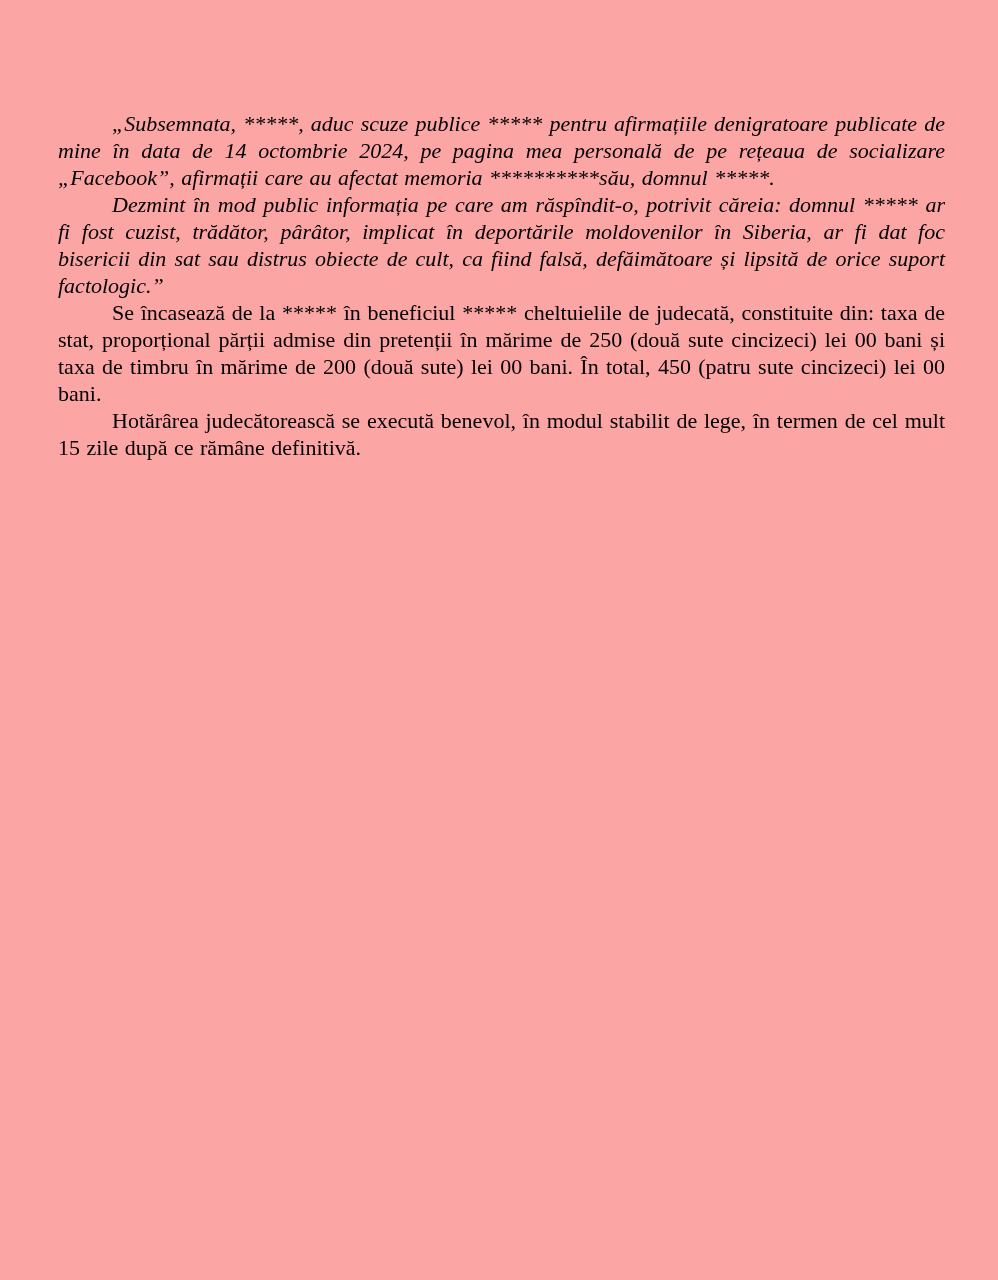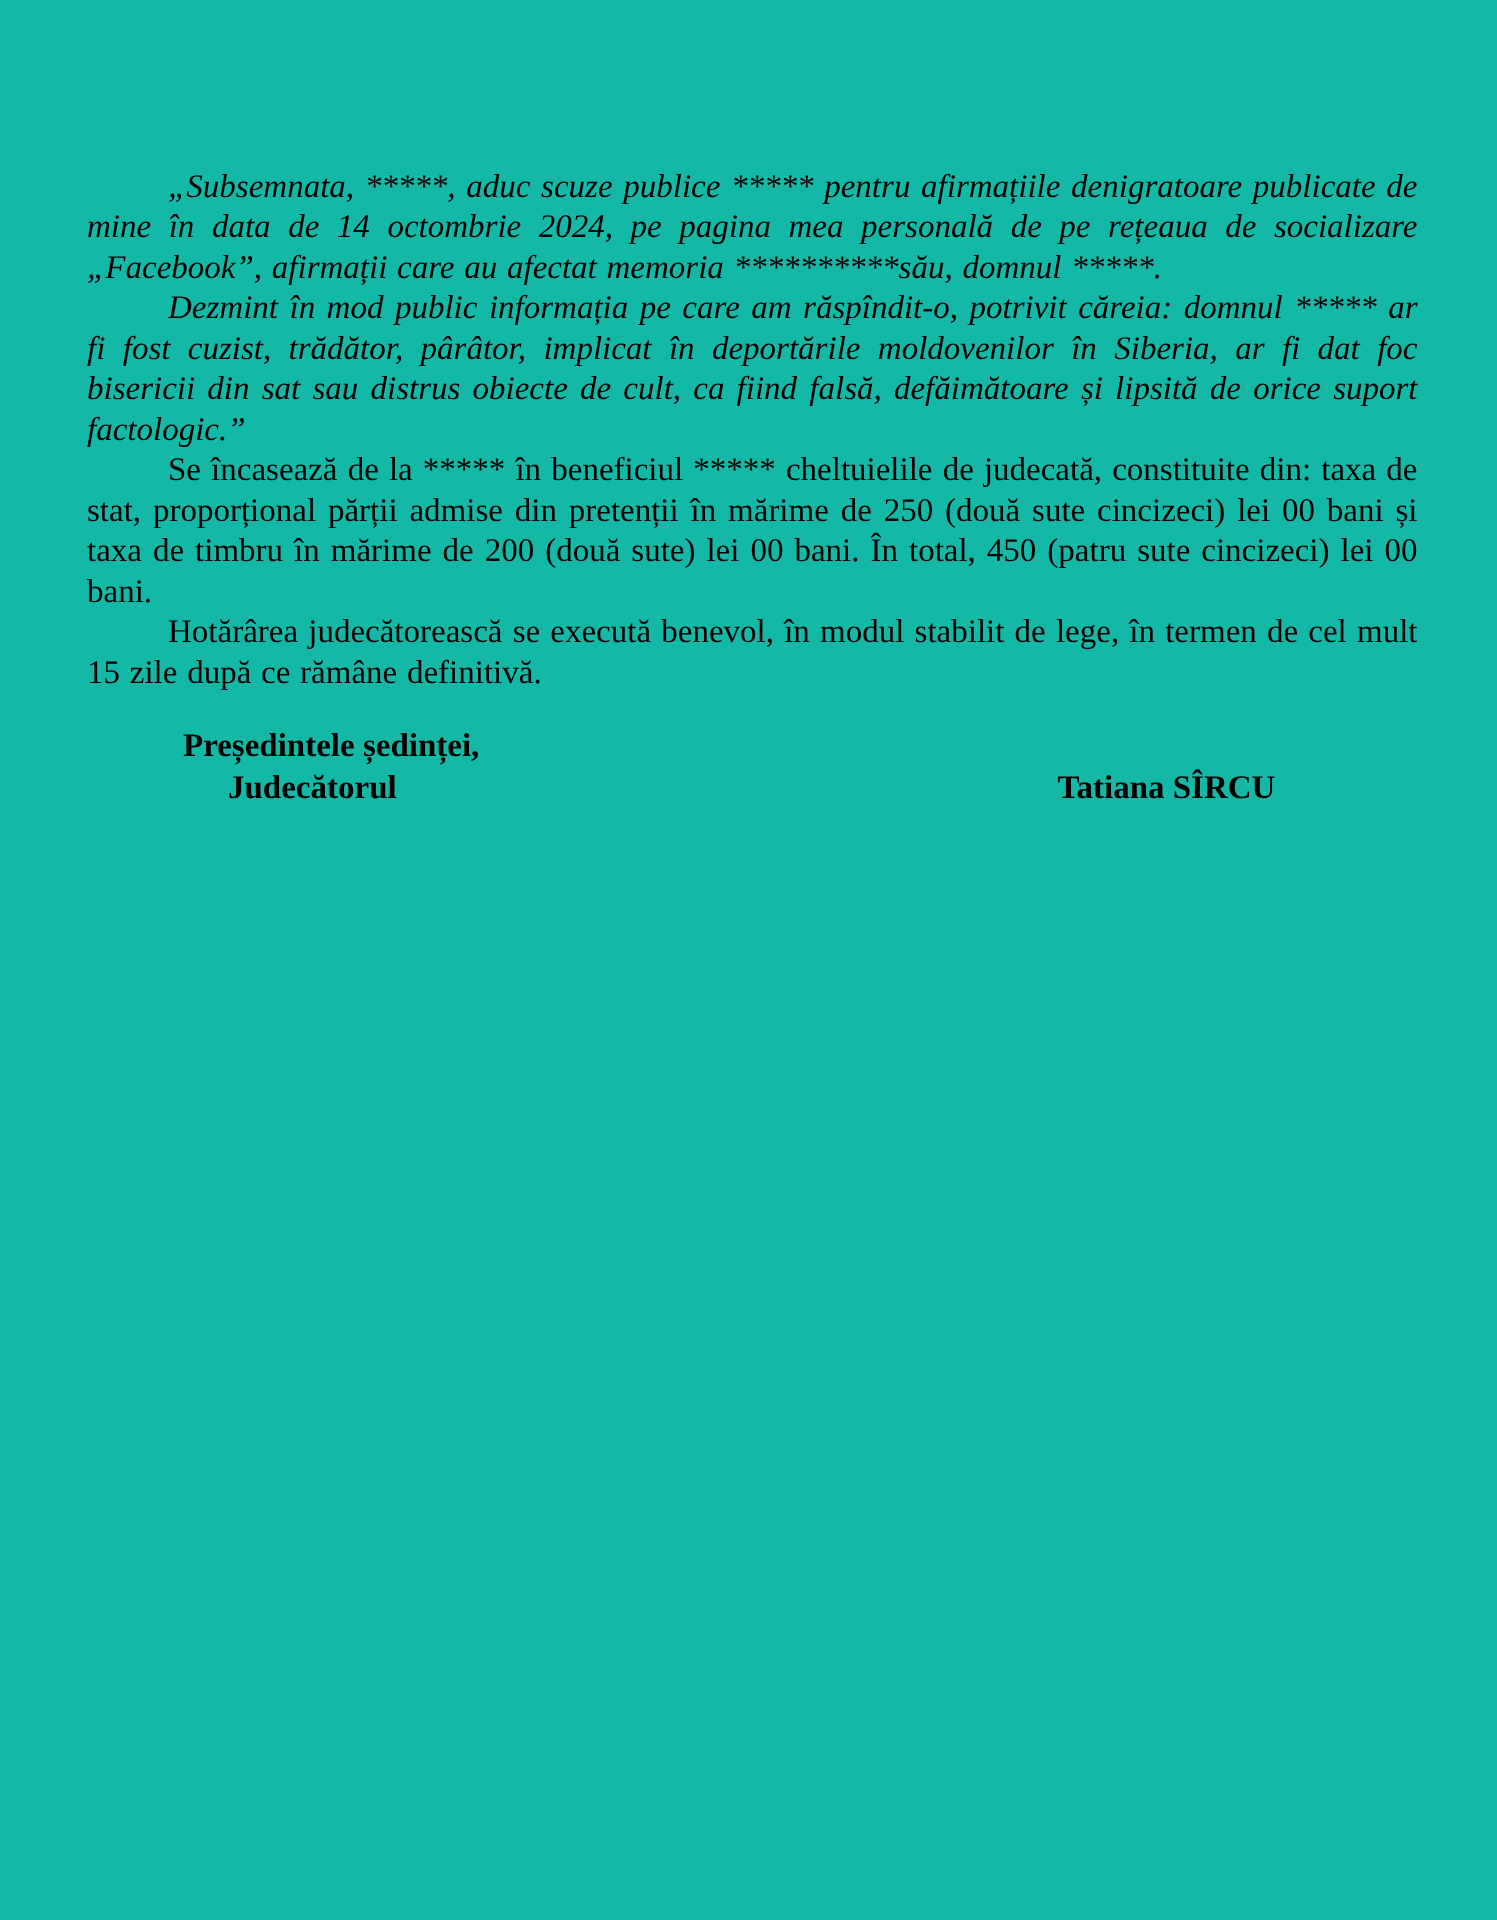--- a/index.html
+++ b/index.html
@@ -4,21 +4,21 @@
 <style>
   html, body {
     margin: 0;
     padding: 0;
     background: #ffffff;
   }
   .page {
     position: relative;
     width: 998px;
     height: 1280px;
-    background: #14b8a6;
+    background: #fca5a5;
     color: #000000;
     font-family: "Liberation Serif", "DejaVu Serif", serif;
     box-sizing: border-box;
     padding: 110px 53px 0 58px;
     overflow: hidden;
   }
   .text-block {
     width: 887px;
   }
   .para {
@@ -58,20 +58,13 @@
 <body>
 
 <div class="page">
   <div class="text-block">
     <p class="para italic">„Subsemnata, *****, aduc scuze publice ***** pentru afirmațiile denigratoare publicate de mine în data de 14 octombrie 2024, pe pagina mea personală de pe rețeaua de socializare „Facebook”, afirmații care au afectat memoria **********său, domnul *****.</p>
     <p class="para italic">Dezmint în mod public informația pe care am răspîndit-o, potrivit căreia: domnul ***** ar fi fost cuzist, trădător, pârâtor, implicat în deportările moldovenilor în Siberia, ar fi dat foc bisericii din sat sau distrus obiecte de cult, ca fiind falsă, defăimătoare și lipsită de orice suport factologic.”</p>
     <p class="para">Se încasează de la ***** în beneficiul ***** cheltuielile de judecată, constituite din: taxa de stat, proporțional părții admise din pretenții în mărime de 250 (două sute cincizeci) lei 00 bani și taxa de timbru în mărime de 200 (două sute) lei 00 bani. În total, 450 (patru sute cincizeci) lei 00 bani.</p>
     <p class="para">Hotărârea judecătorească se execută benevol, în modul stabilit de lege, în termen de cel mult 15 zile după ce rămâne definitivă.</p>
   </div>
 
-  <div class="signature">
-    <p class="sig-line1">Președintele ședinței,</p>
-    <p class="sig-line2">
-      <span class="sig-role-judge">Judecătorul</span>
-      <span class="sig-judge-name">Tatiana SÎRCU</span>
-    </p>
-  </div>
 </div>
 
 </body></html>

